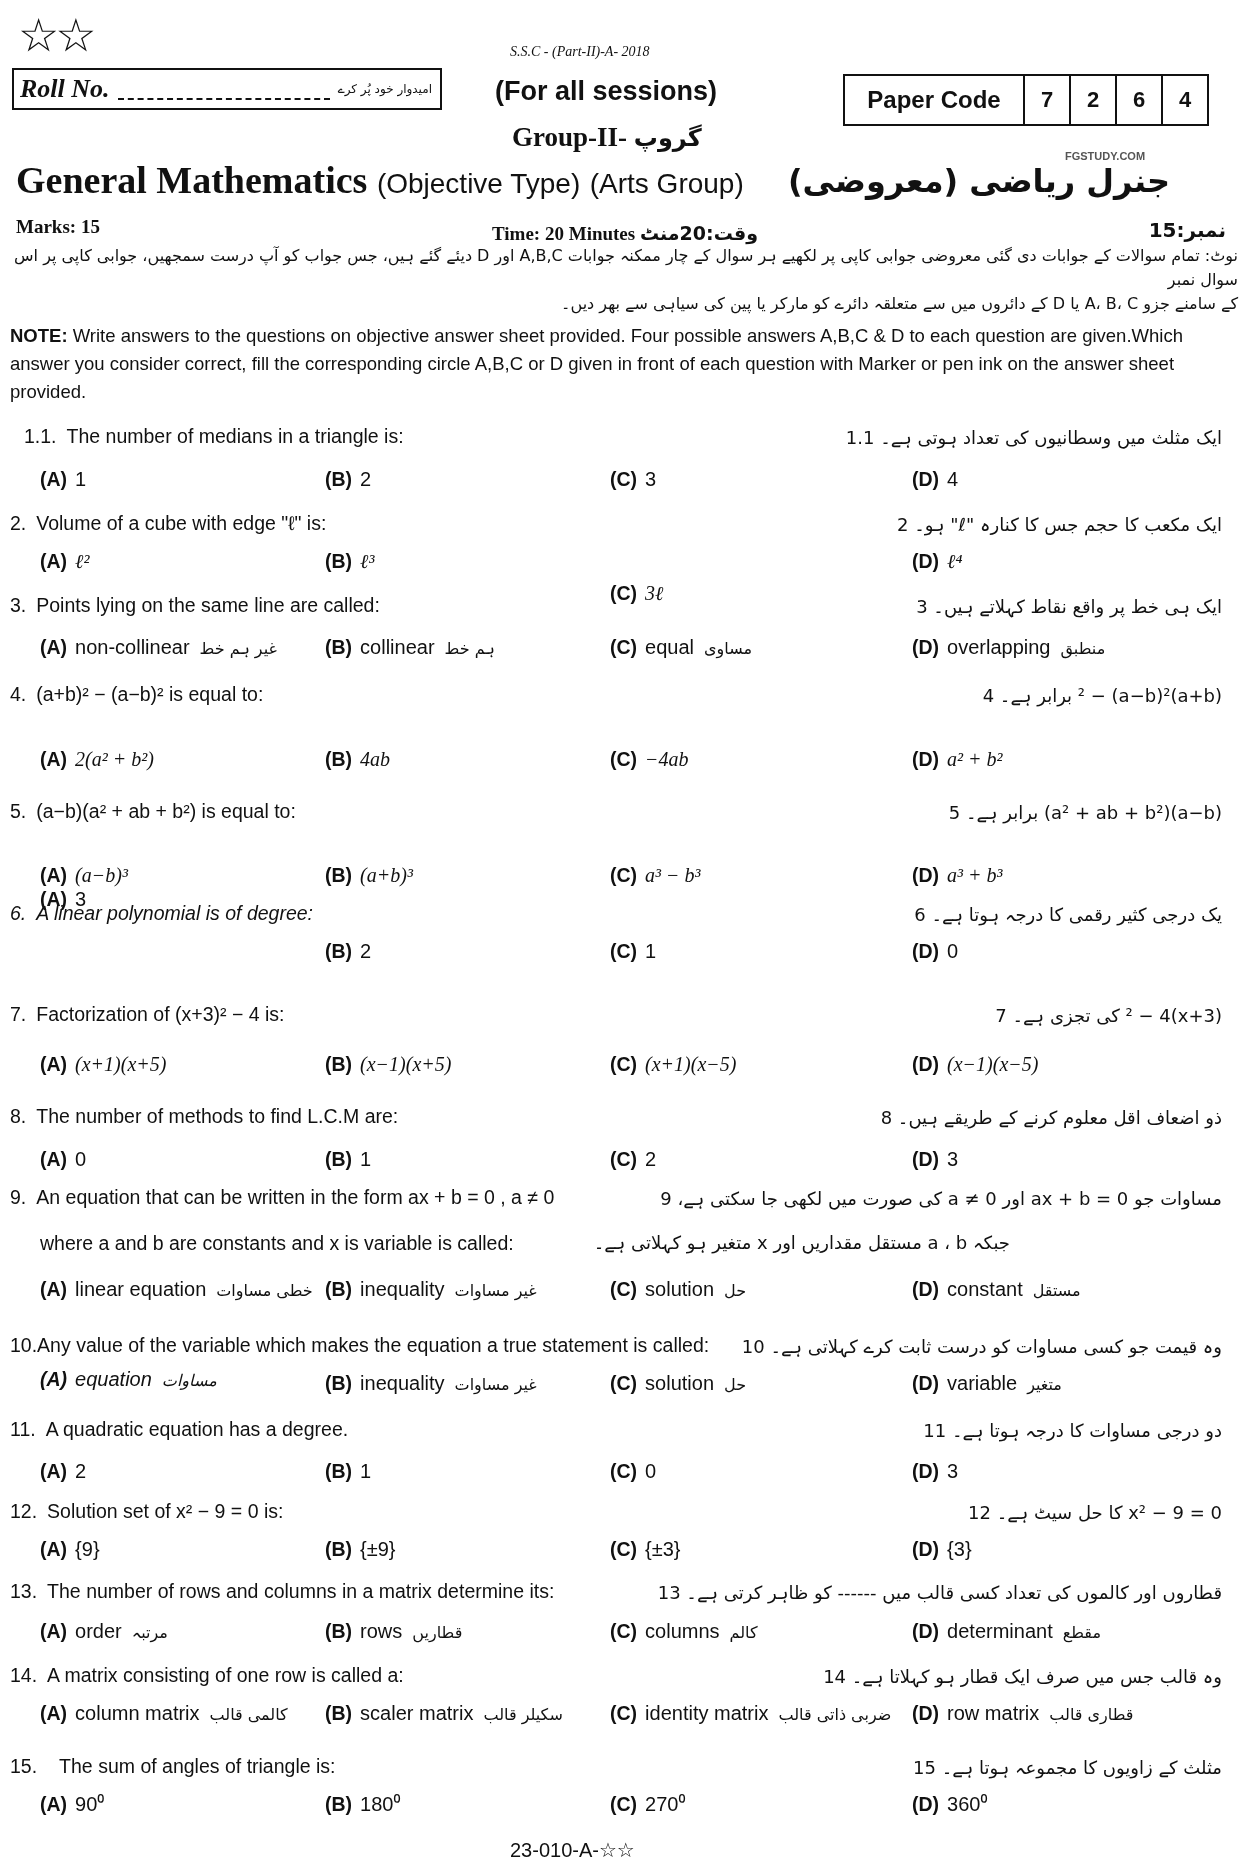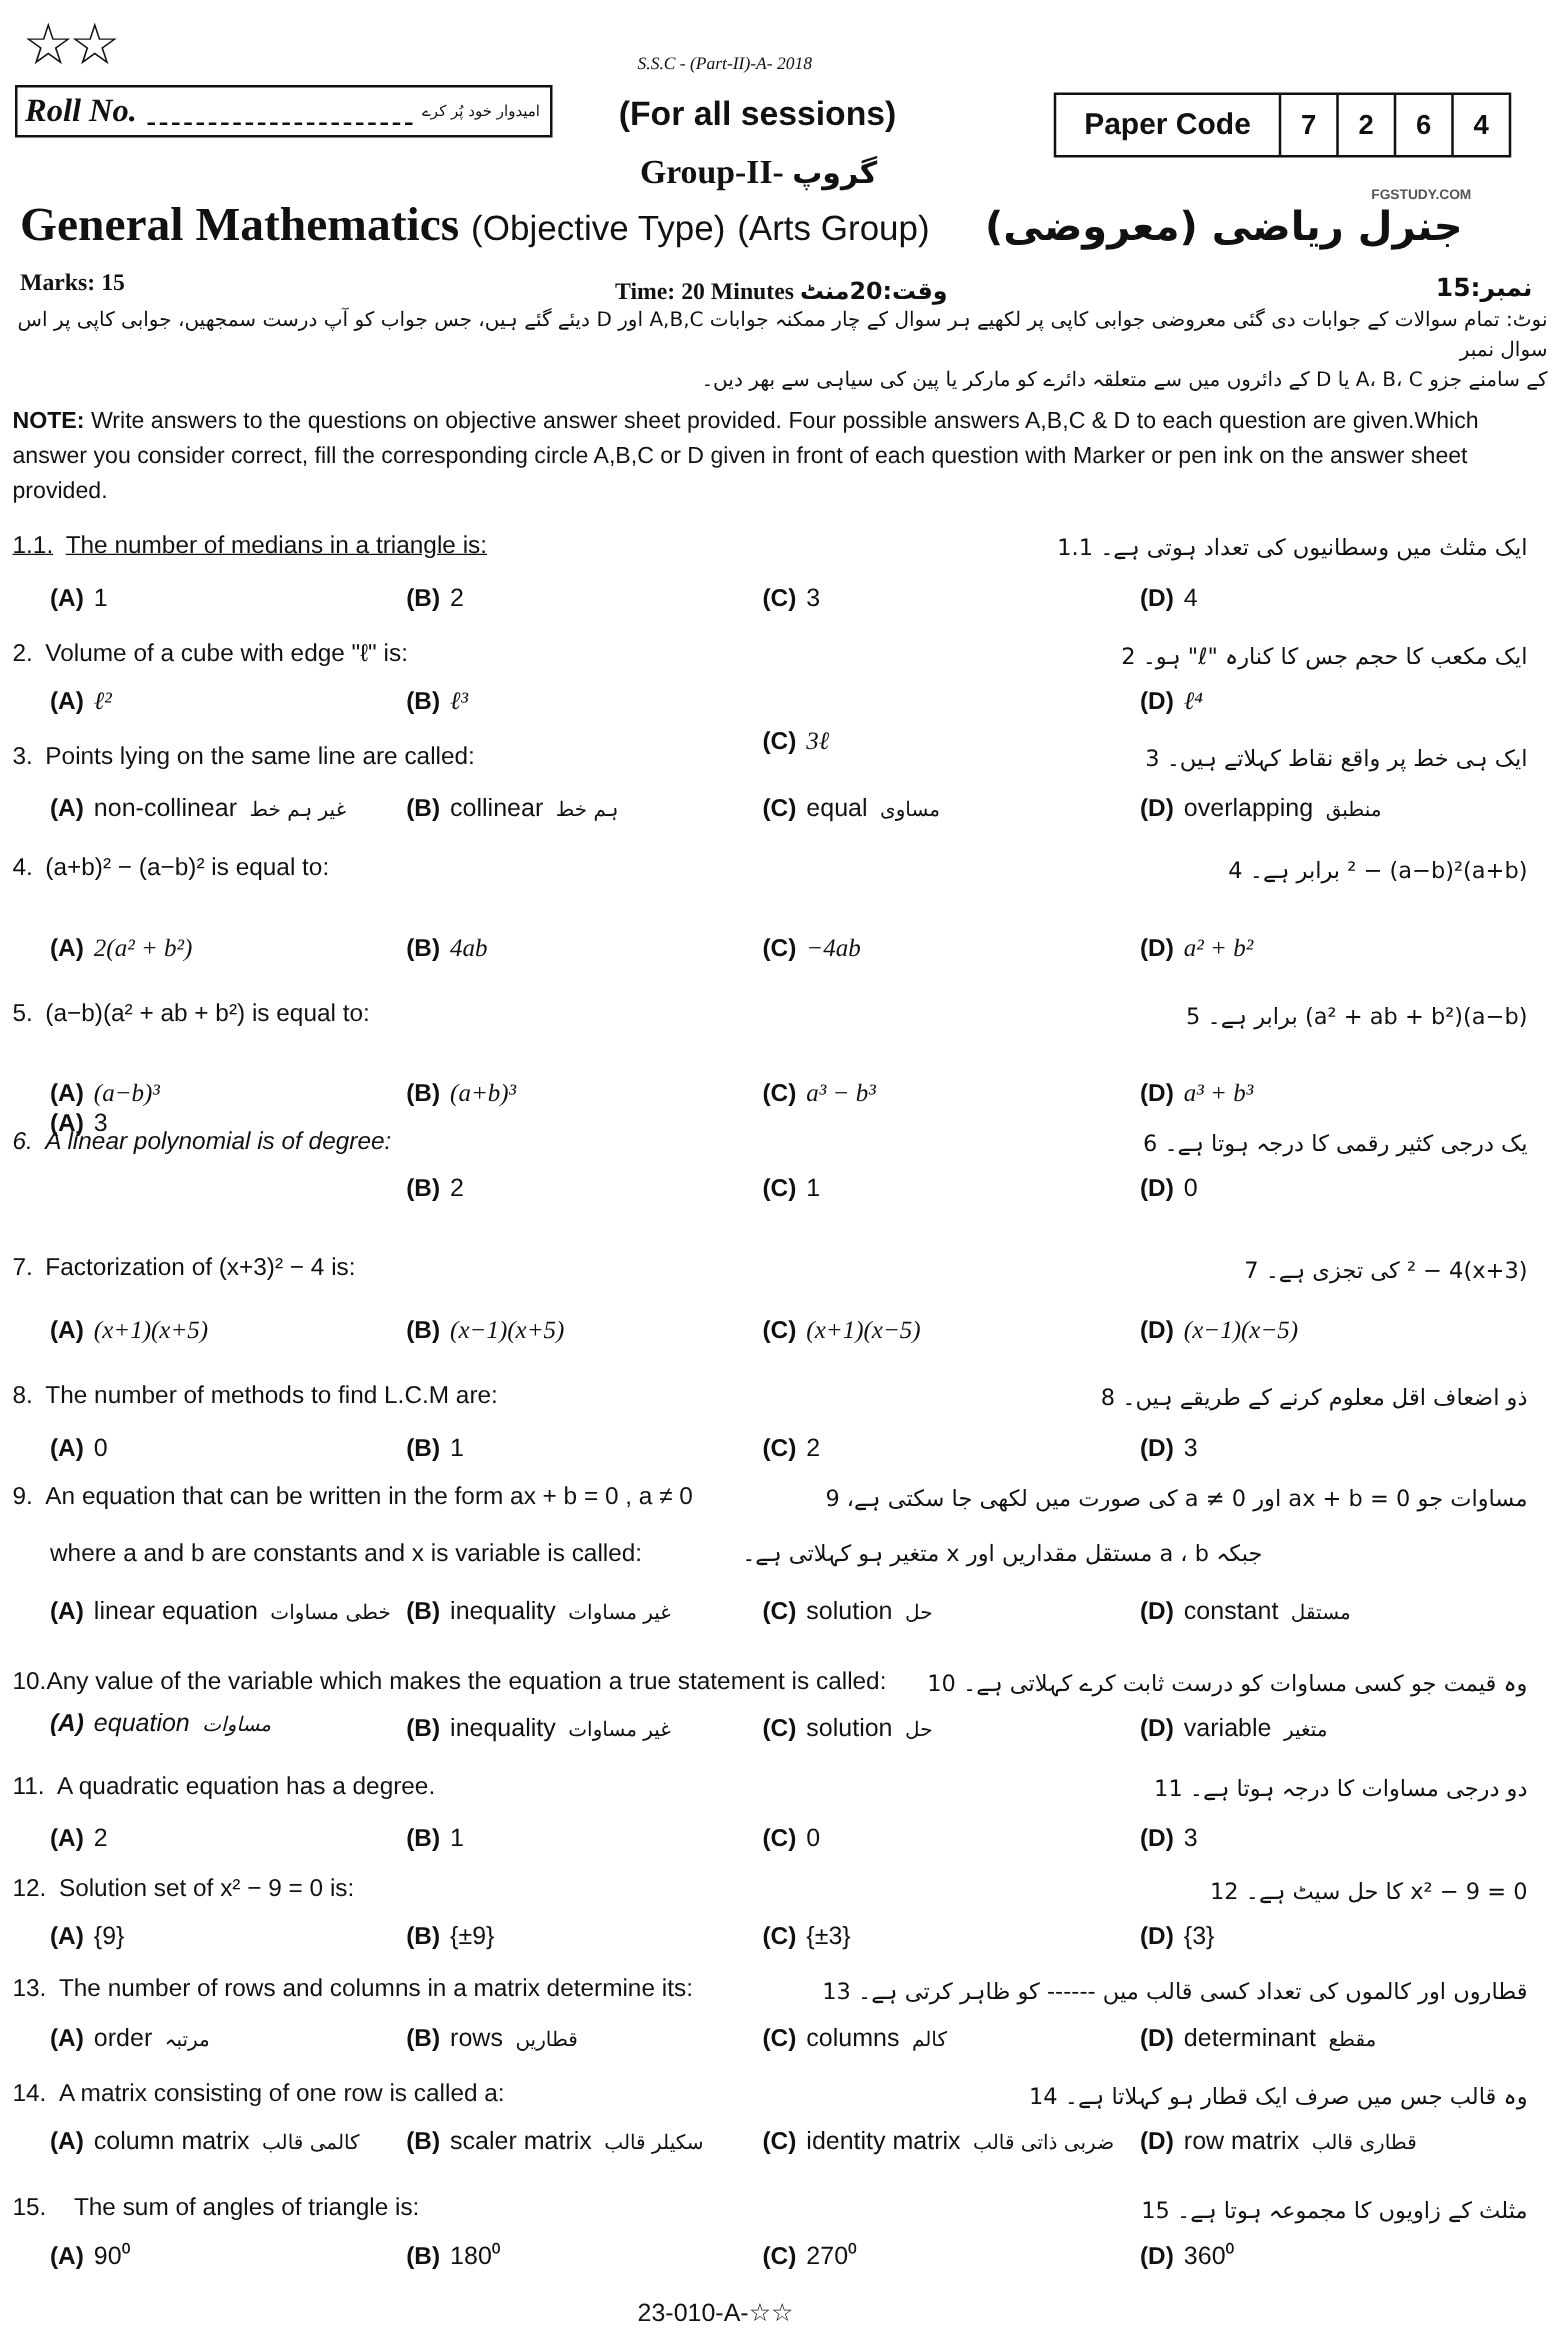--- a/index.html
+++ b/index.html
@@ -65,41 +65,41 @@
   <span>Group-II-</span>
   <span class="urdu">گروپ</span>
 </div>
 
 <div class="abs title-line">
   <span>General Mathematics</span>
   <span class="sub">(Objective Type)</span>
   <span class="sub">(Arts Group)</span>
 </div>
 <div class="abs urdu title-urdu">جنرل ریاضی (معروضی)</div>
-<div class="abs wm" style="left:1065px;top:150px;margin-left:32px;">FGSTUDY.COM</div>
+<div class="abs wm" style="left:1065px;top:150px;">FGSTUDY.COM</div>
 
 <div class="abs marks">Marks: 15</div>
 <div class="abs time">
   <span>Time: 20 Minutes</span>
   <span class="urdu">وقت:20منٹ</span>
 </div>
 <div class="abs urdu marks-urdu">نمبر:15</div>
 
 <div class="abs urdu note-urdu">
   <div>نوٹ: تمام سوالات کے جوابات دی گئی معروضی جوابی کاپی پر لکھیے ہر سوال کے چار ممکنہ جوابات A,B,C اور D دیئے گئے ہیں، جس جواب کو آپ درست سمجھیں، جوابی کاپی پر اس سوال نمبر</div>
   <div>کے سامنے جزو A، B، C یا D کے دائروں میں سے متعلقہ دائرے کو مارکر یا پین کی سیاہی سے بھر دیں۔</div>
 </div>
 <div class="abs note-en">
   <b>NOTE:</b>
   <span>Write answers to the questions on objective answer sheet provided. Four possible answers A,B,C &amp; D to each question are given.Which answer you consider correct, fill the corresponding circle A,B,C or D given in front of each question with Marker or pen ink on the answer sheet provided.</span>
 </div>
 
 <div id="questions">
     <div class="q">
-      <div class="q-en" style="left: 10px; top: 425px; text-decoration: underline;"><span style="margin-right: 10px;">1.1.</span><span>The number of medians in a triangle is:</span></div>
+      <div class="q-en" style="left: 24px; top: 425px;"><span style="margin-right: 10px;">1.1.</span><span>The number of medians in a triangle is:</span></div>
       <div class="q-ur urdu" style="top: 427px;">ایک مثلث میں وسطانیوں کی تعداد ہوتی ہے۔ 1.1</div>
       <div class="opt" style="left: 40px; top: 468px;"><span class="lbl">(A)</span><span class="oval">1</span></div>
       <div class="opt" style="left: 325px; top: 468px;"><span class="lbl">(B)</span><span class="oval">2</span></div>
       <div class="opt" style="left: 610px; top: 468px;"><span class="lbl">(C)</span><span class="oval">3</span></div>
       <div class="opt" style="left: 912px; top: 468px;"><span class="lbl">(D)</span><span class="oval">4</span></div>
     </div>
     <div class="q">
       <div class="q-en" style="left: 10px; top: 512px;"><span style="margin-right: 10px;">2.</span><span>Volume of a cube with edge "ℓ" is:</span></div>
       <div class="q-ur urdu" style="top: 514px;">ایک مکعب کا حجم جس کا کنارہ "ℓ" ہو۔ 2</div>
       <div class="opt" style="left: 40px; top: 550px;"><span class="lbl">(A)</span><span class="oval mathf">ℓ²</span></div>

